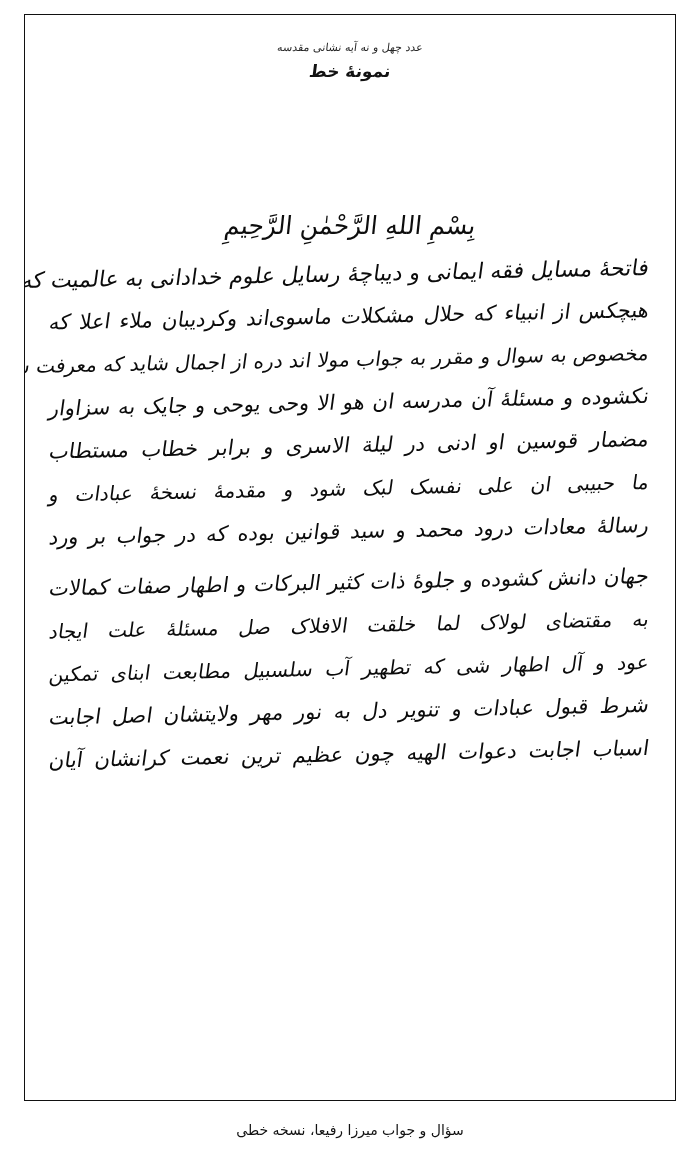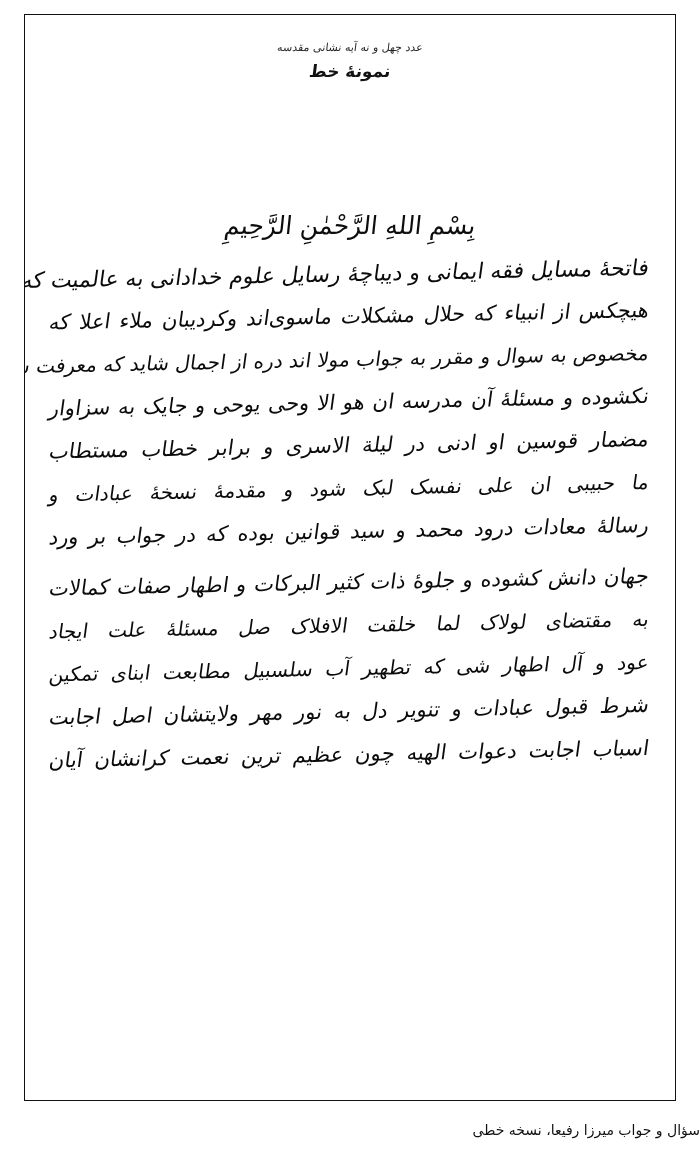--- a/index.html
+++ b/index.html
@@ -115,21 +115,21 @@
   .ms-line.tight { letter-spacing: -1px; font-size: 20px; }
   .ms-line.big { font-size: 22px; }
   .ms-line.gap { margin-bottom: 26px; }
 
   
   .caption {
     position: absolute;
     top: 1120px;
     left: 0;
     right: 0;
-    text-align: right;
+    text-align: center;
     direction: rtl;
     font-family: "DejaVu Sans", sans-serif;
     font-size: 14px;
     line-height: 20px;
     color: #111111;
   }
 </style>
 </head>
 <body>
 

